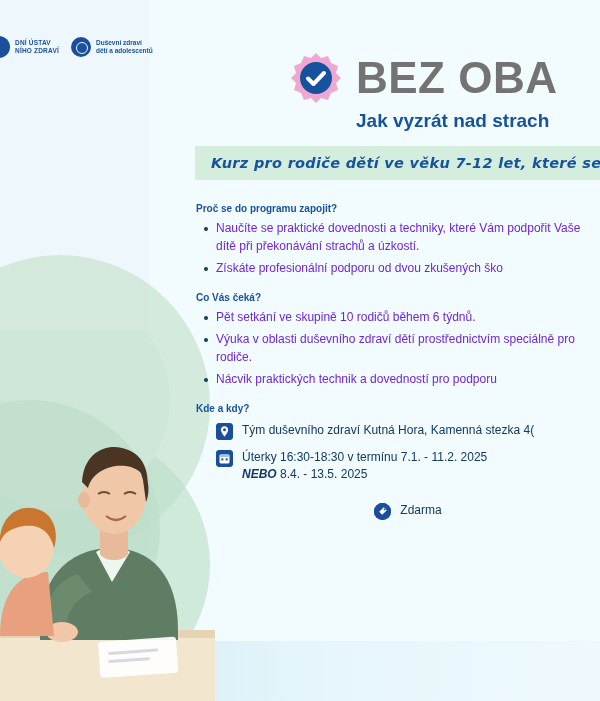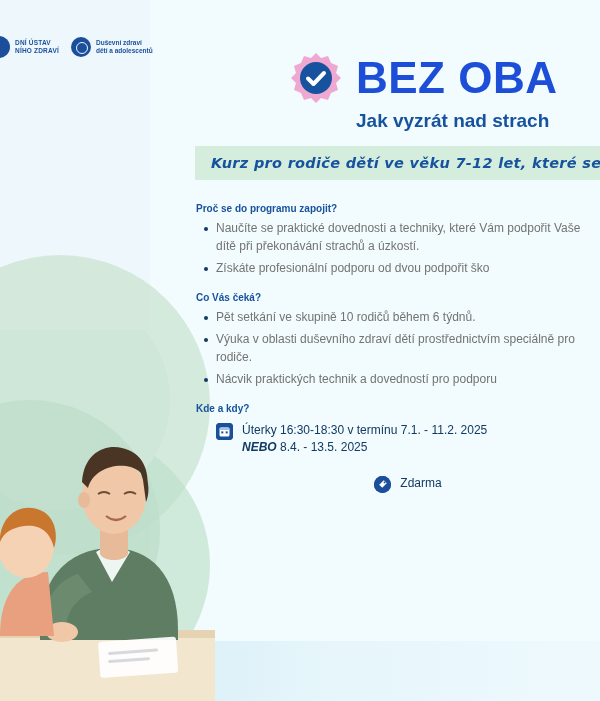--- a/index.html
+++ b/index.html
@@ -143,21 +143,21 @@
   .title-badge {
     width: 52px;
     height: 52px;
     flex: 0 0 auto;
     position: relative;
   }
   .title-main {
     font-size: 44px;
     line-height: 46px;
     font-weight: bold;
-    color: #1d4ed8;
+    color: #737373;
     letter-spacing: 0.5px;
     white-space: nowrap;
   }
   .title-sub {
     margin-top: 6px;
     margin-left: 66px;
     font-size: 19px;
     font-weight: bold;
     color: #16529e;
     white-space: nowrap;
@@ -201,21 +201,21 @@
   }
   ul.sec-list {
     margin: 0 0 14px 0;
     padding-left: 20px;
     list-style: none;
   }
   ul.sec-list li {
     position: relative;
     font-size: 12px;
     line-height: 17.5px;
-    color: #737373;
+    color: #6d28d9;
     margin-bottom: 5px;
   }
   ul.sec-list li::before {
     content: "";
     position: absolute;
     left: -12px;
     top: 7px;
     width: 4px;
     height: 4px;
     border-radius: 50%;
@@ -340,34 +340,44 @@
 
 <div class="ribbon">
   <div class="ribbon-text">Kurz pro rodiče dětí ve věku 7-12 let, které se p</div>
 </div>
 
 <div class="content">
 
   <div class="sec-head">Proč se do programu zapojit?</div>
   <ul class="sec-list">
     <li>Naučíte se praktické dovednosti a techniky, které Vám podpořit Vaše dítě při překonávání strachů a úzkostí.</li>
-    <li>Získáte profesionální podporu od dvou podpořit ško</li>
+    <li>Získáte profesionální podporu od dvou zkušených ško</li>
   </ul>
 
   <div class="sec-head">Co Vás čeká?</div>
   <ul class="sec-list">
     <li>Pět setkání ve skupině 10 rodičů během 6 týdnů.</li>
     <li>Výuka v oblasti duševního zdraví dětí prostřednictvím speciálně pro rodiče.</li>
     <li>Nácvik praktických technik a dovedností pro podporu</li>
   </ul>
 
   <div class="sec-head">Kde a kdy?</div>
 
   <div class="info-block">
 
+    <div class="info-row">
+      <div class="info-icon">
+        <svg width="17" height="17" viewBox="0 0 17 17" xmlns="http://www.w3.org/2000/svg">
+          <rect width="17" height="17" rx="4" fill="#1b4f9c"></rect>
+          <path d="M8.5 3.2 C6.3 3.2 4.9 4.8 4.9 6.7 C4.9 9.2 8.5 13.6 8.5 13.6 C8.5 13.6 12.1 9.2 12.1 6.7 C12.1 4.8 10.7 3.2 8.5 3.2 Z" fill="#ffffff"></path>
+          <circle cx="8.5" cy="6.8" r="1.5" fill="#1b4f9c"></circle>
+        </svg>
+      </div>
+      <div class="info-text">Tým duševního zdraví Kutná Hora, Kamenná stezka 4(</div>
+    </div>
 
     <div class="info-row">
       <div class="info-icon">
         <svg width="17" height="17" viewBox="0 0 17 17" xmlns="http://www.w3.org/2000/svg">
           <rect width="17" height="17" rx="4" fill="#1b4f9c"></rect>
           <rect x="3.5" y="4.5" width="10" height="9" rx="1.6" fill="#ffffff"></rect>
           <rect x="3.5" y="4.5" width="10" height="2.6" rx="1.3" fill="#9fc4e8"></rect>
           <rect x="5.3" y="8.4" width="2" height="2" fill="#1b4f9c"></rect>
           <rect x="9.7" y="8.4" width="2" height="2" fill="#1b4f9c"></rect>
         </svg>

